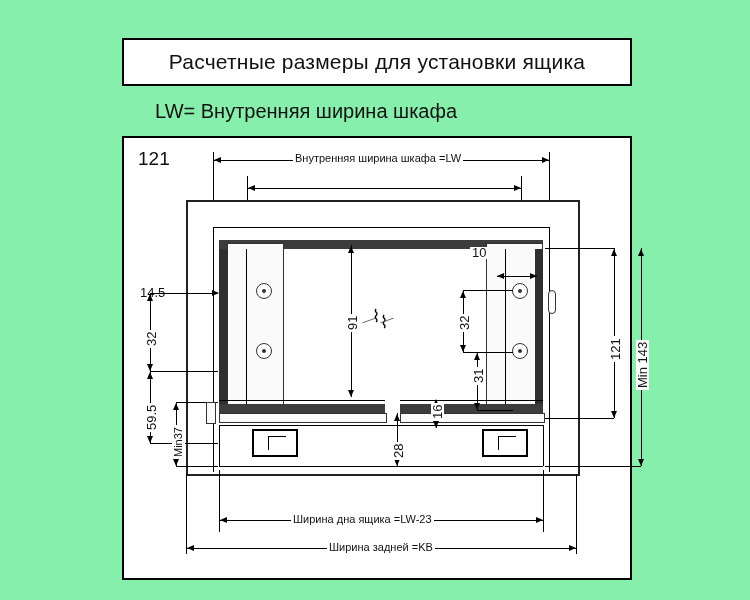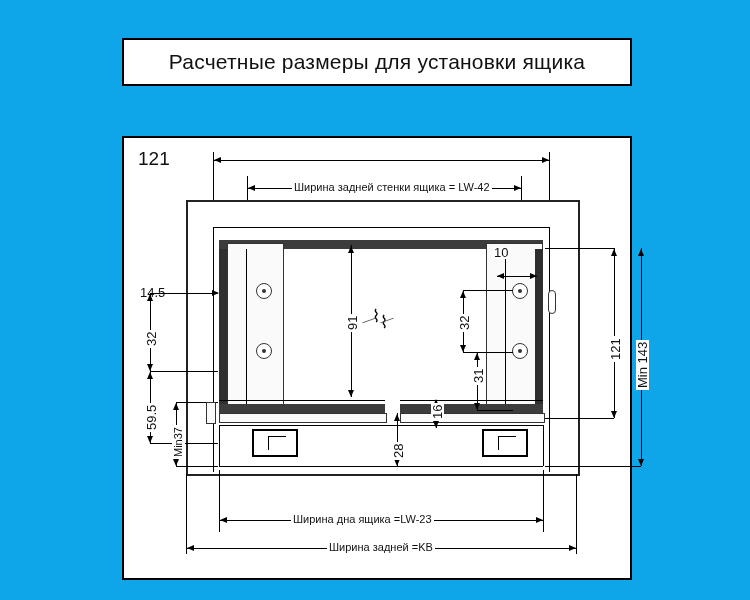--- a/index.html
+++ b/index.html
@@ -4,21 +4,21 @@
 <style>
   html, body {
     margin: 0;
     padding: 0;
     background: #ffffff;
   }
   #root {
     position: relative;
     width: 750px;
     height: 600px;
-    background: #0ea5e9;
+    background: #86efac;
     font-family: "Liberation Sans", sans-serif;
     color: #111111;
     overflow: hidden;
   }
   
   .title-box {
     position: absolute;
     left: 122px;
     top: 38px;
     width: 506px;
@@ -145,36 +145,37 @@
   }
 </style>
 </head>
 <body>
 
 <div id="root">
 
   <div class="title-box">
     <span class="title-text">Расчетные размеры для установки ящика</span>
   </div>
+  <div class="subtitle">LW= Внутренняя ширина шкафа</div>
 
   <div class="frame"></div>
   <div class="corner-num">121</div>
 
   <div class="ln v1" style="left:213px; top:152px; height:60px;"></div>
   <div class="ln v1" style="left:549px; top:152px; height:60px;"></div>
   <div class="ln h1" style="left:213px; top:160px; width:336px;"></div>
   <div class="arw arw-l" style="left:214px; top:157px;"></div>
   <div class="arw arw-r" style="left:542px; top:157px;"></div>
+  <div class="lbl" style="left:293px; top:152px;">Внутренняя ширина шкафа =LW</div>
 
   <div class="ln v1" style="left:247px; top:176px; height:46px;"></div>
   <div class="ln v1" style="left:521px; top:176px; height:46px;"></div>
   <div class="ln h1" style="left:247px; top:188px; width:274px;"></div>
   <div class="arw arw-l" style="left:248px; top:185px;"></div>
   <div class="arw arw-r" style="left:514px; top:185px;"></div>
-  <div class="lbl" style="left:292px; top:181px;">Ширина задней стенки ящика = LW-42</div>
 
   <div class="cab-outer" style="left:186px; top:200px; width:390px; height:272px;"></div>
   <div class="ln h1" style="left:213px; top:227px; width:336px;"></div>
   <div class="ln v1" style="left:213px; top:227px; height:245px;"></div>
   <div class="ln v1" style="left:549px; top:227px; height:245px;"></div>
 
   <div class="rail" style="left:219px; top:240px; width:196px; height:9px;"></div>
   <div class="panel" style="left:227px; top:243px; width:55px; height:168px;"></div>
   <div class="ln v1" style="left:246px; top:249px; height:160px;"></div>
   <div class="dark-block" style="left:219px; top:249px; width:8px; height:162px;"></div>
@@ -253,21 +254,21 @@
   <div class="ln v1" style="left:397px; top:413px; height:53px;"></div>
   <div class="arw arw-u" style="left:394px; top:414px;"></div>
   <div class="arw arw-d" style="left:394px; top:459px;"></div>
   <div class="vlbl" style="left:392px; top:460px;">28</div>
 
   <div class="ln v1" style="left:436px; top:400px; height:28px;"></div>
   <div class="arw arw-u" style="left:433px; top:399px;"></div>
   <div class="arw arw-d" style="left:433px; top:421px;"></div>
   <div class="vlbl" style="left:431px; top:421px;">16</div>
 
-  <div class="lbl mid" style="left:470px; top:247px;margin-left:22px;">10</div>
+  <div class="lbl mid" style="left:470px; top:247px;">10</div>
   <div class="ln h1" style="left:497px; top:276px; width:40px;"></div>
   <div class="arw arw-l" style="left:497px; top:273px;"></div>
   <div class="arw arw-r" style="left:530px; top:273px;"></div>
 
   <div class="ln v1" style="left:463px; top:290px; height:62px;"></div>
   <div class="arw arw-u" style="left:460px; top:291px;"></div>
   <div class="arw arw-d" style="left:460px; top:345px;"></div>
   <div class="ln h1" style="left:463px; top:290px; width:50px;"></div>
   <div class="ln h1" style="left:463px; top:352px; width:50px;"></div>
   <div class="vlbl" style="left:458px; top:332px;">32</div>

